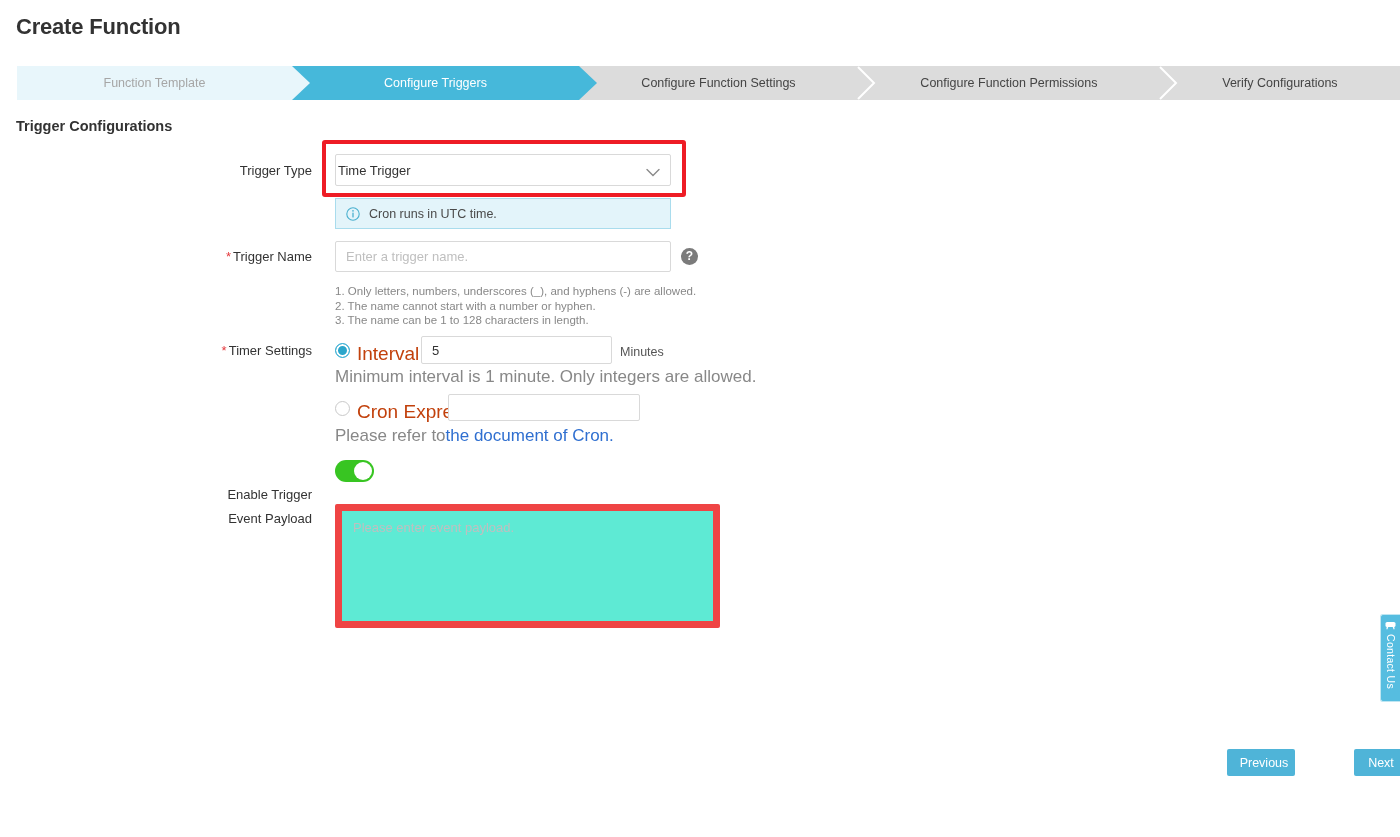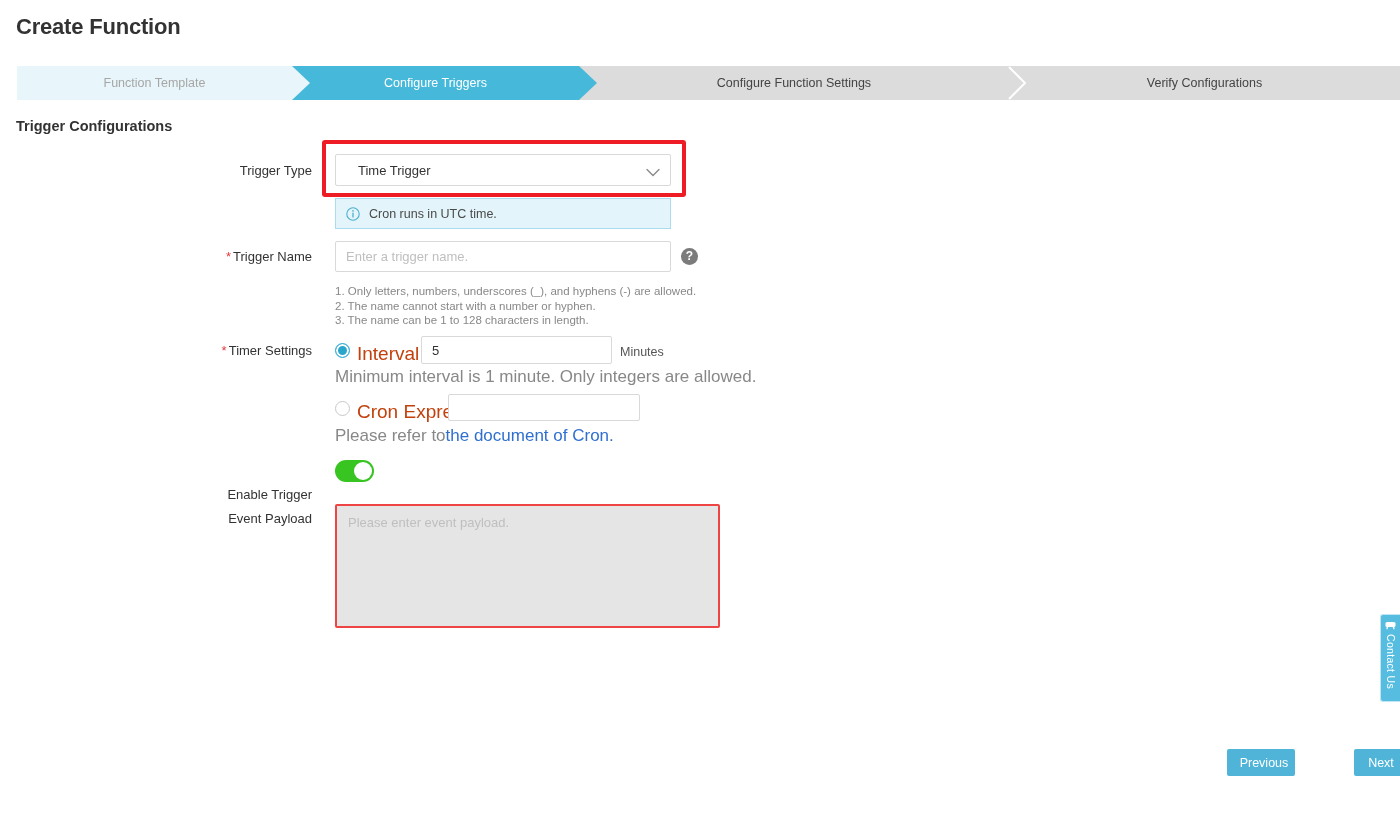--- a/index.html
+++ b/index.html
@@ -98,21 +98,21 @@
   .select-box {
     position: absolute;
     left: 335px;
     width: 336px;
     height: 32px;
     border: 1px solid #d9d9d9;
     background: #fff;
     border-radius: 2px;
     display: flex;
     align-items: center;
-    padding: 0 22px;
+    padding: 0 2px;
     font-size: 13px;
     color: #333;
   }
   .select-box .chevdown {
     position: absolute;
     right: 10px; top: 50%;
     transform: translateY(-50%);
     width: 14px; height: 9px;
   }
 
@@ -210,22 +210,22 @@
     right: 2px; top: 2px;
     width: 18px; height: 18px;
     border-radius: 50%;
     background: #ffffff;
   }
 
   .payload {
     position: absolute;
     left: 335px; top: 504px;
     width: 385px; height: 124px;
-    border: 2px solid #ef4444;
-    background: #e5e5e5;
+    border: 7px solid #ef4444;
+    background: #5eead4;
     border-radius: 2px;
     font-size: 13px;
     color: #333;
     padding: 9px 11px;
     resize: none;
     outline: none;
     font-family: "Liberation Sans", sans-serif;
   }
   .payload::placeholder { color: #bfbfbf; }
 
@@ -302,20 +302,28 @@
             <path d="M0 0 L18 17 L0 34 Z" fill="#dcdcdc"></path>
           </svg>
       </span>
       <span class="chev" style="left:auto; right:-19px;">
         <svg width="20" height="34" viewBox="0 0 20 34">
             <path d="M1 1 L17 17 L1 33" fill="none" stroke="#ffffff" stroke-width="2"></path>
           </svg>
       </span>
     </div>
 
+    <div class="step step-todo">
+      <span>Configure Function Permissions</span>
+      <span class="chev" style="left:auto; right:-19px;">
+        <svg width="20" height="34" viewBox="0 0 20 34">
+            <path d="M1 1 L17 17 L1 33" fill="none" stroke="#ffffff" stroke-width="2"></path>
+          </svg>
+      </span>
+    </div>
 
     <div class="step step-todo">
       <span>Verify Configurations</span>
     </div>
   </div>
 
   <div class="section-title">Trigger Configurations</div>
 
   <div class="form">
 

